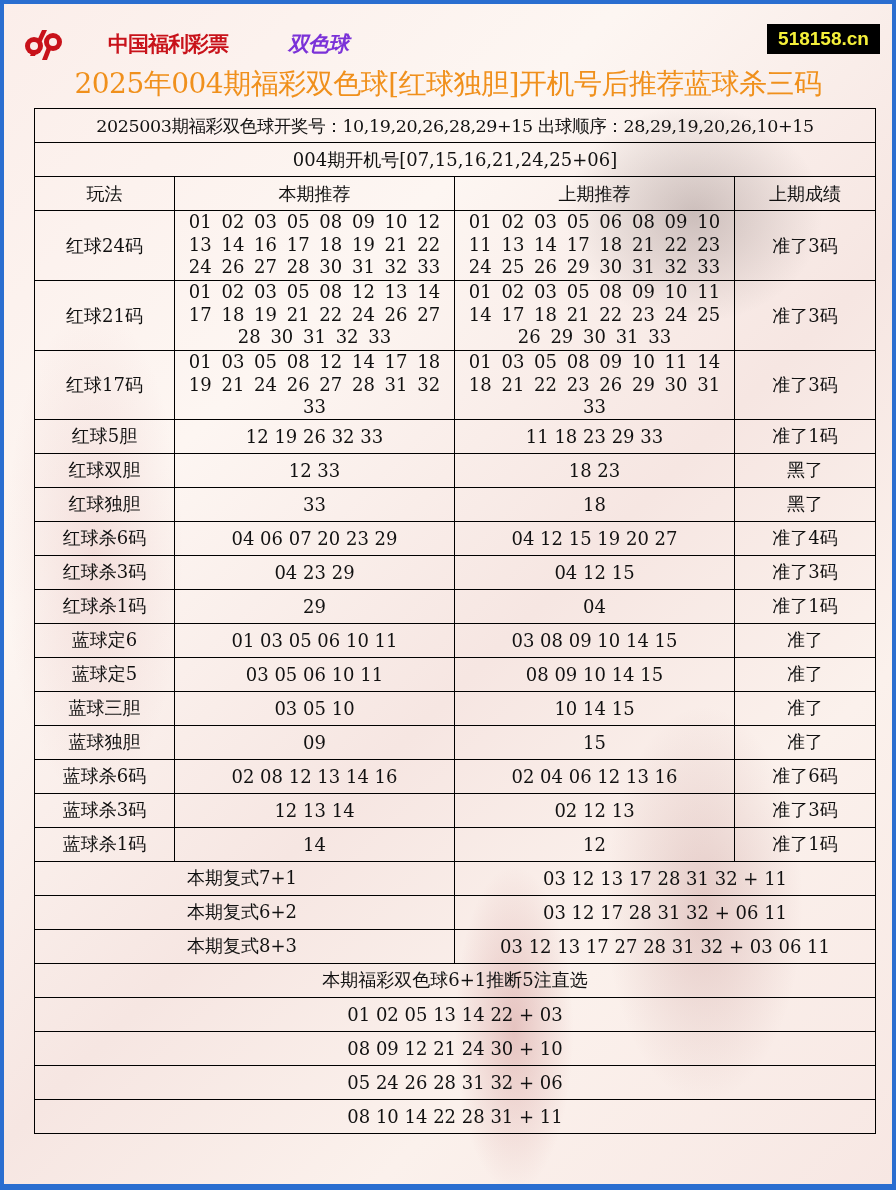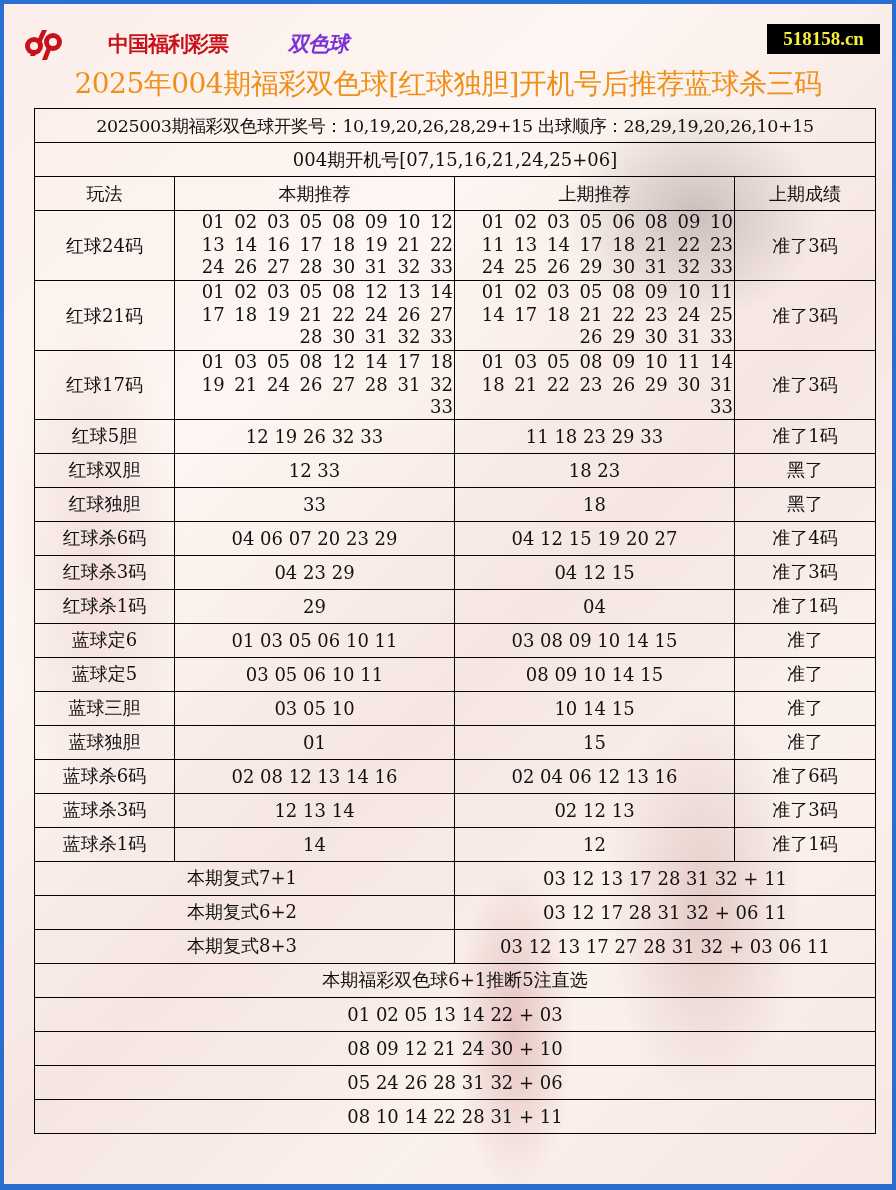--- a/index.html
+++ b/index.html
@@ -10,26 +10,26 @@
   .deco{position:absolute;pointer-events:none;}
   .deco1{left:450px;top:860px;width:120px;height:330px;background:radial-gradient(ellipse at center,rgba(190,110,110,0.35),rgba(190,110,110,0) 70%);}
   .deco2{left:560px;top:100px;width:260px;height:220px;background:radial-gradient(ellipse at center,rgba(70,50,50,0.25),rgba(70,50,50,0) 70%);}
   .deco3{left:600px;top:700px;width:200px;height:400px;background:radial-gradient(ellipse at center,rgba(150,70,70,0.22),rgba(150,70,70,0) 70%);}
   .deco4{left:0px;top:300px;width:180px;height:500px;background:radial-gradient(ellipse at center,rgba(200,120,120,0.18),rgba(200,120,120,0) 70%);}
   .logo{position:absolute;left:18px;top:22px;height:36px;display:flex;align-items:center;gap:40px;}
   .logo-mark{width:42px;height:36px;position:relative;}
   .logo-text{font-family:"DejaVu Sans","Liberation Sans",sans-serif;font-weight:bold;font-size:21px;color:#c8121a;margin-left:4px;letter-spacing:-1px;}
   .logo-ssq{font-family:"DejaVu Sans","Liberation Sans",sans-serif;font-weight:bold;font-style:italic;font-size:21px;color:#7b32d8;margin-left:20px;letter-spacing:-1px;}
   .site-badge{position:absolute;left:763px;top:20px;width:113px;height:30px;background:#000;color:#f5f03a;
-    font-family:Liberation Serif, serif;font-size:19px;font-weight:bold;line-height:30px;text-align:center;}
+    font-family:Liberation Sans, sans-serif;font-size:19px;font-weight:bold;line-height:30px;text-align:center;}
   .title{position:absolute;left:0;top:60px;width:888px;text-align:center;color:#f0901c;font-size:28px;line-height:40px;white-space:nowrap;letter-spacing:-0.5px;}
   table{position:absolute;left:30px;top:104px;width:841px;border-collapse:collapse;table-layout:fixed;padding-left:24px;}
   td,th{border:1.5px solid #000;font-size:18px;color:#111;text-align:center;padding:0;font-weight:normal;white-space:nowrap;}
   .h35{height:34px;}
-  .nums{text-align:right;white-space:normal;line-height:22.5px;word-spacing:4px;padding:0 1px;vertical-align:top;margin-left:20px;}
+  .nums{text-align:center;white-space:normal;line-height:22.5px;word-spacing:4px;padding:0 1px;vertical-align:top;margin-left:20px;}
   .ctr-left{text-align:left;padding-left:152px;}
 </style>
 </head>
 <body>
 
 <div class="frame">
   <div class="deco deco1"></div>
   <div class="deco deco2"></div>
   <div class="deco deco3"></div>
   <div class="deco deco4"></div>
@@ -139,21 +139,21 @@
       <td>准了</td>
     </tr>
     <tr class="h35">
       <td>蓝球三胆</td>
       <td>03 05 10</td>
       <td>10 14 15</td>
       <td>准了</td>
     </tr>
     <tr class="h35">
       <td>蓝球独胆</td>
-      <td>01</td>
+      <td>09</td>
       <td>15</td>
       <td>准了</td>
     </tr>
     <tr class="h35">
       <td>蓝球杀6码</td>
       <td>02 08 12 13 14 16</td>
       <td>02 04 06 12 13 16</td>
       <td>准了6码</td>
     </tr>
     <tr class="h35">

